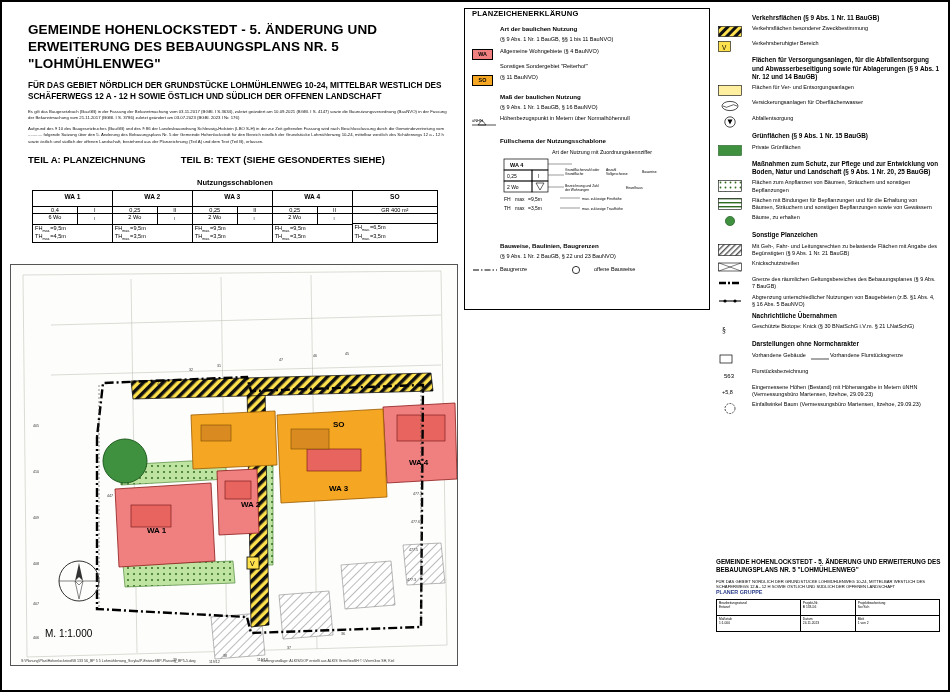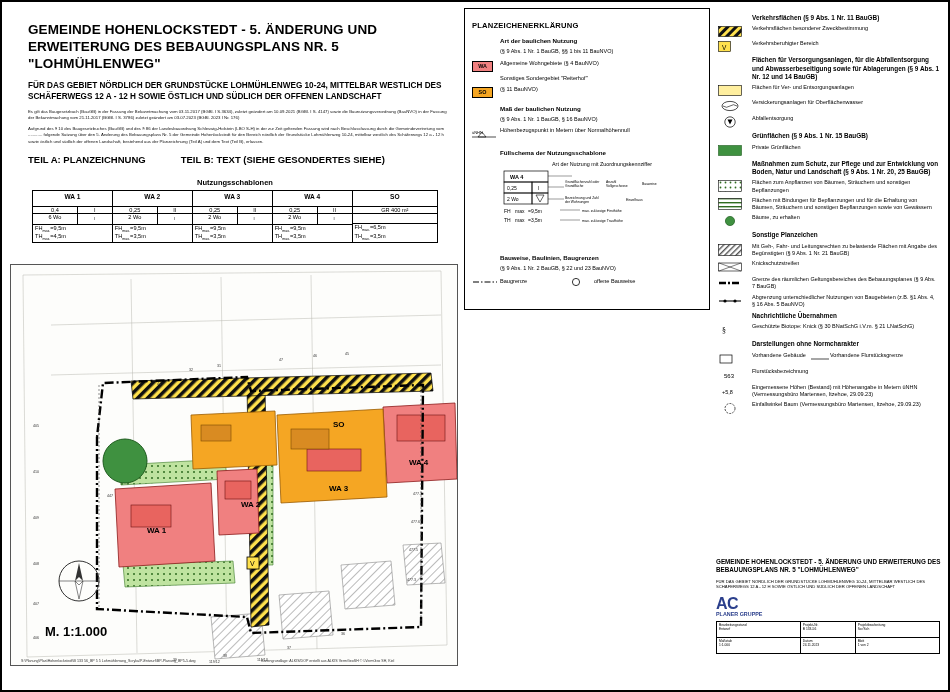--- a/index.html
+++ b/index.html
@@ -27,25 +27,25 @@
   .sc-bot{font-size:5.6px;line-height:1.25;padding-left:2px;}
   .sub{font-size:3.6px;vertical-align:sub;}
   .triangle-ico{display:inline-block;width:9px;height:8px;position:relative;}
   .triangle-ico:before{content:"";position:absolute;left:0;top:1px;width:0;height:0;border-left:4.5px solid transparent;border-right:4.5px solid transparent;border-bottom:7px solid #fff;}
   .triangle-ico:after{content:"I";position:absolute;left:3.4px;top:2.4px;font-size:4px;}
 
   
   #plan-area{position:absolute;left:8px;top:262px;width:448px;height:402px;box-sizing:border-box;border:1px solid #555;background:#fff;overflow:hidden;}
   #plan-svg{position:absolute;left:0;top:0;}
   .plan-foot{position:absolute;left:10px;bottom:2px;font-size:3.6px;color:#333;}
-  #scale-label{position:absolute;left:34px;bottom:26px;font-size:13px;font-weight:bold;}
+  #scale-label{position:absolute;left:34px;bottom:26px;font-size:10px;font-weight:normal;}
   #north{position:absolute;left:46px;bottom:62px;width:44px;height:44px;}
 
   
-  #pz-box{position:absolute;left:462px;top:6px;width:246px;height:302px;box-sizing:border-box;border:1px solid #000;padding:12px 7px;}
+  #pz-box{position:absolute;left:462px;top:6px;width:246px;height:302px;box-sizing:border-box;border:1px solid #000;padding:0 7px;}
   #pz-box h3{font-size:7.6px;font-weight:bold;margin:0 0 7px 0;letter-spacing:.2px;}
   .pz-sec{font-size:6.2px;font-weight:bold;line-height:1.3;margin:0 0 3px 0;padding-left:28px;}
   .pz-row{display:flex;align-items:flex-start;margin:0 0 3px 0;}
   .pz-sym{width:28px;min-width:28px;display:flex;align-items:center;justify-content:flex-start;padding-top:1px;}
   .pz-txt{font-size:5.6px;line-height:1.35;}
   .sw{width:19px;height:9px;border:1px solid #000;display:inline-block;}
   .swtag{font-size:5.4px;font-weight:bold;color:#000;text-align:center;line-height:9px;}
 
   
   #schablone-fig{margin:4px 0 5px 30px;}
@@ -590,21 +590,20 @@
             <circle cx="12" cy="6.5" r="5" fill="none" stroke="#000" stroke-width="0.7" stroke-dasharray="2,1.2"></circle>
           </svg>
       </div>
       <div class="rc-txt">Einfallwinkel Baum (Vermessungsbüro Martensen, Itzehoe, 29.09.23)</div>
     </div>
   </div>
 
   <div id="stamp">
     <div class="stamp-title">GEMEINDE HOHENLOCKSTEDT - 5. ÄNDERUNG UND ERWEITERUNG DES BEBAUUNGSPLANS NR. 5 "LOHMÜHLENWEG"</div>
     <div class="stamp-sub">FÜR DAS GEBIET NÖRDLICH DER GRUNDSTÜCKE LOHMÜHLENWEG 10-24, MITTELBAR WESTLICH DES SCHÄFERWEGS 12 A - 12 H SOWIE ÖSTLICH UND SÜDLICH DER OFFENEN LANDSCHAFT</div>
-    <div class="ac-logo">AC</div>
     <div class="ac-sub">PLANER GRUPPE</div>
     <table class="stamp-tab">
       <tbody>
           <tr>
         <td>
           <div>Bearbeitungsstand</div>
           <div>Entwurf</div>
         </td>
         <td>
           <div>Projekt-Nr.</div>

